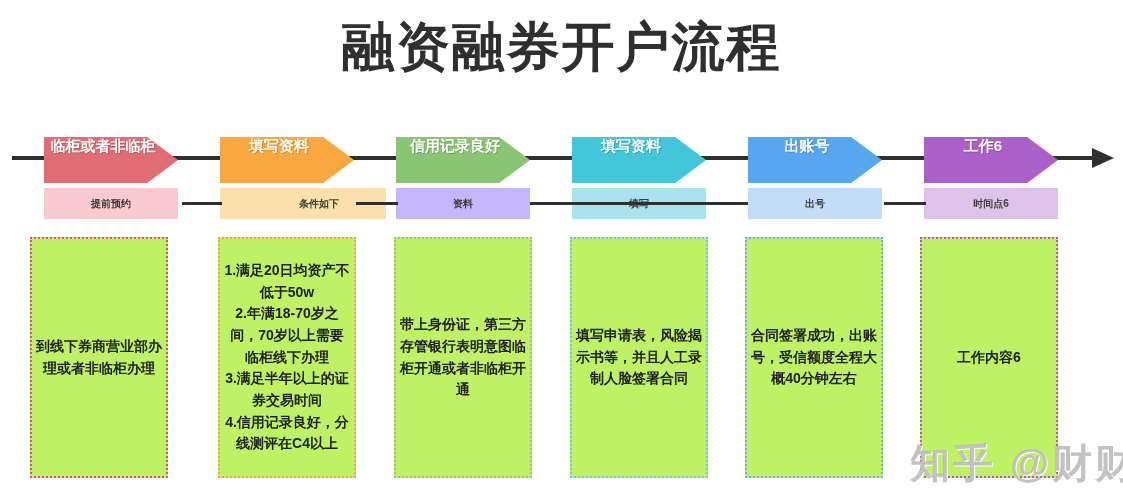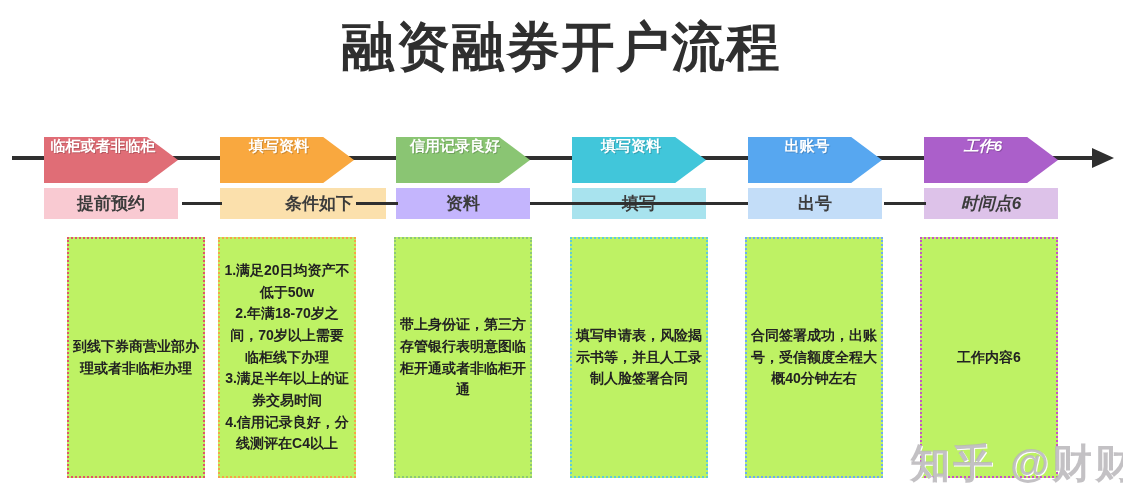--- a/index.html
+++ b/index.html
@@ -41,33 +41,33 @@
     clip-path:polygon(0 0,77% 0,100% 50%,77% 100%,0 100%);
     display:flex;justify-content:center;
     color:#fff;font-weight:bold;font-size:15px;line-height:1.15;
     text-align:center;padding-right:16px;box-sizing:border-box;
     text-shadow:1px 1px 0 rgba(0,0,0,0.18);
   }
   
   .sub{
     position:absolute;top:188px;width:134px;height:31px;z-index:2;
     display:flex;align-items:center;justify-content:center;
-    font-weight:bold;font-size:17px;color:#3c3c3c;
+    font-weight:bold;font-size:10px;color:#3c3c3c;
   }
   
   .detail{
     position:absolute;top:237px;width:138px;height:241px;z-index:2;
     border:2px dotted #999;box-sizing:border-box;background:#bef264;
     display:flex;align-items:center;justify-content:center;
     text-align:center;font-weight:bold;font-size:14px;color:#222;
     line-height:1.55;padding:4px;white-space:pre-line;
   }
   .s0{left:44px;}  .s1{left:220px;} .s2{left:396px;}
-  .s3{left:572px;} .s4{left:748px;} .s5{left:924px;font-style:italic;}
-  .d0{left:30px;margin-left:37px;}  .d1{left:218px;} .d2{left:394px;}
+  .s3{left:572px;} .s4{left:748px;} .s5{left:924px;}
+  .d0{left:30px;}  .d1{left:218px;} .d2{left:394px;}
   .d3{left:570px;} .d4{left:745px;} .d5{left:920px;}
   .watermark{
     position:absolute;left:910px;top:436px;z-index:5;
     font-size:40px;font-weight:bold;letter-spacing:3px;
     color:rgba(185,182,186,0.85);
     text-shadow:1px 1px 0 #fff;
     white-space:nowrap;
   }
 </style>
 </head>

